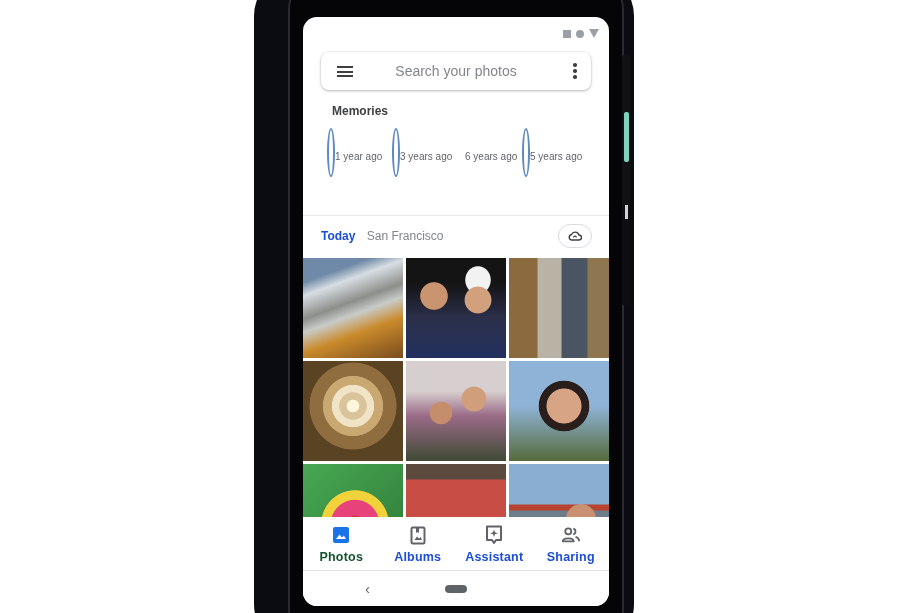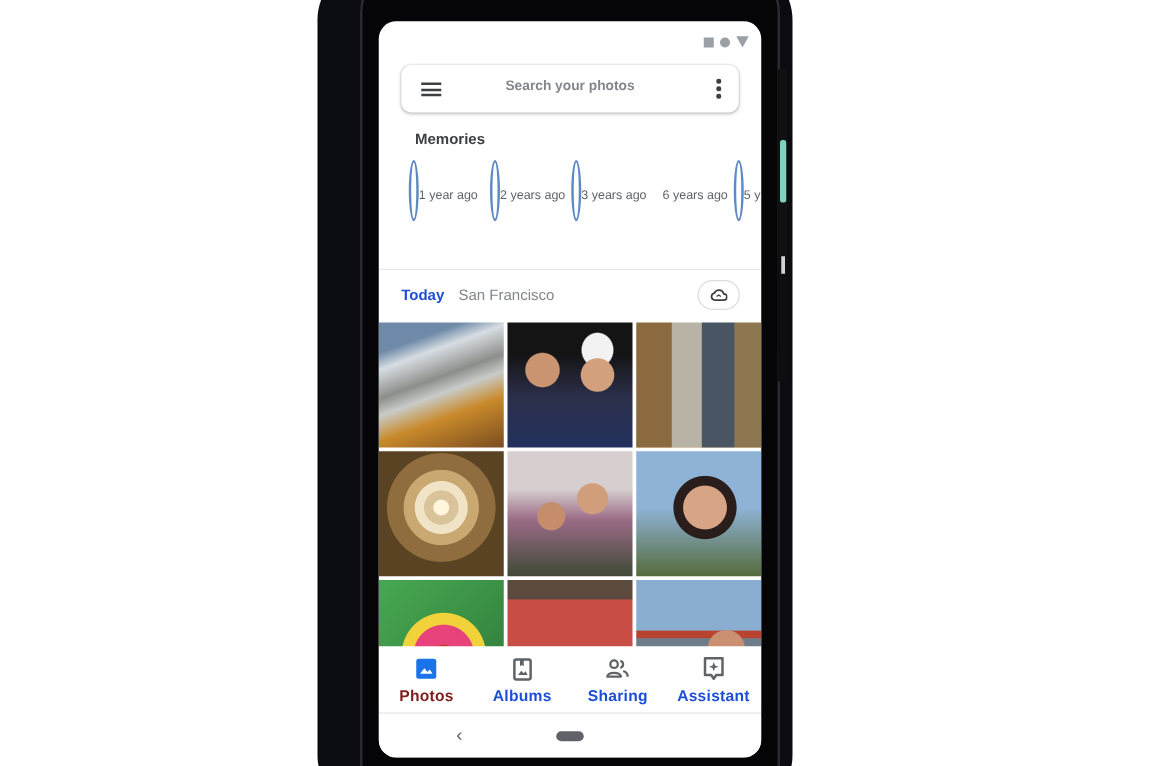--- a/index.html
+++ b/index.html
@@ -23,21 +23,21 @@
   .status-bar { position:absolute; right:10px; top:12px; display:flex; gap:5px; align-items:center; }
   .st-square { width:8px; height:8px; background:#9aa0a6; }
   .st-circle { width:8px; height:8px; background:#9aa0a6; border-radius:50%; }
   .st-tri { width:0; height:0; border-left:5px solid transparent; border-right:5px solid transparent; border-top:9px solid #9aa0a6; }
 
   .search-bar { position:absolute; left:18px; top:35px; width:270px; height:38px; background:#fff;
                 border-radius:8px; box-shadow:0 1px 3px rgba(0,0,0,0.25), 0 0 0 1px rgba(0,0,0,0.04);
                 display:flex; align-items:center; }
   .menu-icon { position:absolute; left:16px; top:14px; width:16px; height:11px; cursor:pointer; }
   .menu-icon span { display:block; height:2px; background:#3c4043; margin-bottom:2.5px; }
-  .search-placeholder { position:absolute; left:0; right:0; text-align:center; top:11px; font-size:11px; color:#80868b;font-weight:bold; }
+  .search-placeholder { position:absolute; left:0; right:0; text-align:center; top:11px; font-size:14px; color:#80868b; }
   .more-icon { position:absolute; right:14px; top:11px; width:4px; height:16px; cursor:pointer; }
   .more-icon span { display:block; width:3.5px; height:3.5px; border-radius:50%; background:#3c4043; margin-bottom:2.5px; }
 
   .memories-title { position:absolute; left:18px; top:87px; font-size:12px; font-weight:bold; color:#3c4043;padding-left:11px; }
 
   .memories-row { position:absolute; left:24px; top:111px; display:flex; gap:14px; width:330px; }
   .memory { width:51px; display:flex; align-items:center; cursor:pointer; }
   .memory-ring { width:49px; height:49px; border-radius:50%; border:2px solid #5f89c4; box-sizing:border-box;
                  padding:2px; background:#fff; }
   .memory-ring.noring { border-color:#ffffff; }
@@ -54,21 +54,21 @@
 
   .grid { position:absolute; left:0; top:241px; width:306px; display:grid;
           grid-template-columns:100px 100px 100px; grid-auto-rows:100px; gap:3px; }
   .photo { cursor:pointer; }
 
   .bottom-nav { position:absolute; left:0; right:0; top:500px; height:53px; background:#fff;
                 display:flex; justify-content:space-around; align-items:flex-start; border-bottom:1px solid #e0e0e0; }
   .nav-item { width:76px; display:flex; flex-direction:column; align-items:center; padding-top:8px; cursor:pointer; }
   .nav-icon { width:20px; height:20px; display:flex; align-items:center; justify-content:center; }
   .nav-label { margin-top:5px; font-size:12.5px; color:#1d4ed8; font-weight:bold; letter-spacing:0.2px; }
-  .nav-item.active .nav-label { color:#7f1d1d; }
+  .nav-item.active .nav-label { color:#14532d; }
 
   .system-nav { position:absolute; left:0; right:0; top:554px; height:35px; background:#fff; }
   .back-icon { position:absolute; left:62px; top:9px; font-size:15px; color:#5f6368; cursor:pointer; }
   .home-pill { position:absolute; left:142px; top:14px; width:22px; height:8px; background:#5f6368; border-radius:4px; cursor:pointer; }
 </style>
 </head>
 <body>
 
 <div class="phone-shadow"></div>
 <div class="phone"></div>
@@ -103,26 +103,20 @@
 
   <div class="memories-row">
     <div class="memory">
       <div class="memory-ring">
         <div class="memory-thumb" style="background: radial-gradient(circle at 45% 38%, #e7d3c0 0 18%, transparent 19%), radial-gradient(circle at 50% 95%, #1d2a44 0 40%, transparent 41%), linear-gradient(160deg,#9fc06a,#5c8a3a);"></div>
       </div>
       <div class="memory-label">1 year ago</div>
     </div>
     <div class="memory">
       <div class="memory-ring">
-        <div class="memory-thumb" style="background: linear-gradient(170deg,#2b2a25 0 30%, #c8b489 31% 62%, #3c3a33 63% 100%);"></div>
-      </div>
-      <div class="memory-label">2 years ago</div>
-    </div>
-    <div class="memory">
-      <div class="memory-ring">
         <div class="memory-thumb" style="background: linear-gradient(100deg, transparent 0 42%, #e8ecf2 43% 47%, transparent 48% 55%, #dfe6ee 56% 59%, transparent 60%), linear-gradient(180deg,#38502e,#2c4e73 60%,#2a3b2a);"></div>
       </div>
       <div class="memory-label">3 years ago</div>
     </div>
     <div class="memory">
       <div class="memory-ring noring">
         <div class="memory-thumb" style="background: radial-gradient(circle at 50% 50%, #e6743d 0 30%, #f08a4e 31% 45%, transparent 46%), linear-gradient(135deg,#4a8a3a,#2f6b2a);"></div>
       </div>
       <div class="memory-label">6 years ago</div>
     </div>
@@ -176,37 +170,37 @@
         <svg width="16" height="19" viewBox="0 0 16 19">
           <rect x="1.5" y="1.5" width="13" height="16" rx="1.5" fill="none" stroke="#5f6368" stroke-width="2"></rect>
           <path d="M4.5 14 L7 10.5 L9 12.5 L10.5 11 L12 14 Z" fill="#5f6368"></path>
           <path d="M6 1.5 V7 L7.5 6 L9 7 V1.5" fill="#5f6368"></path>
         </svg>
       </div>
       <div class="nav-label">Albums</div>
     </div>
     <div class="nav-item">
       <div class="nav-icon">
+        <svg width="18" height="20" viewBox="0 0 18 20">
+          <path d="M2 1.5 H16 V15 H11 L9 18 L7 15 H2 Z" fill="none" stroke="#5f6368" stroke-width="2" stroke-linejoin="round"></path>
+          <path d="M9 4.5 L10 7.3 L12.8 8.3 L10 9.3 L9 12 L8 9.3 L5.2 8.3 L8 7.3 Z" fill="#5f6368"></path>
+        </svg>
+      </div>
+      <div class="nav-label">Assistant</div>
+    </div>
+    <div class="nav-item">
+      <div class="nav-icon">
         <svg width="22" height="18" viewBox="0 0 22 18">
           <circle cx="8" cy="5" r="3.3" fill="none" stroke="#5f6368" stroke-width="2"></circle>
           <path d="M2 16 C2 11.5 14 11.5 14 16 Z" fill="none" stroke="#5f6368" stroke-width="2" stroke-linejoin="round"></path>
           <path d="M13.5 2 A3.2 3.2 0 0 1 13.5 8.2" fill="none" stroke="#5f6368" stroke-width="2"></path>
           <path d="M16 11 C18.5 11.8 20 13.5 20 16" fill="none" stroke="#5f6368" stroke-width="2"></path>
         </svg>
       </div>
       <div class="nav-label">Sharing</div>
     </div>
-    <div class="nav-item">
-      <div class="nav-icon">
-        <svg width="18" height="20" viewBox="0 0 18 20">
-          <path d="M2 1.5 H16 V15 H11 L9 18 L7 15 H2 Z" fill="none" stroke="#5f6368" stroke-width="2" stroke-linejoin="round"></path>
-          <path d="M9 4.5 L10 7.3 L12.8 8.3 L10 9.3 L9 12 L8 9.3 L5.2 8.3 L8 7.3 Z" fill="#5f6368"></path>
-        </svg>
-      </div>
-      <div class="nav-label">Assistant</div>
-    </div>
   </div>
 
   <div class="system-nav">
     <div class="back-icon">‹</div>
     <div class="home-pill"></div>
   </div>
 </div>
 
 </body></html>

